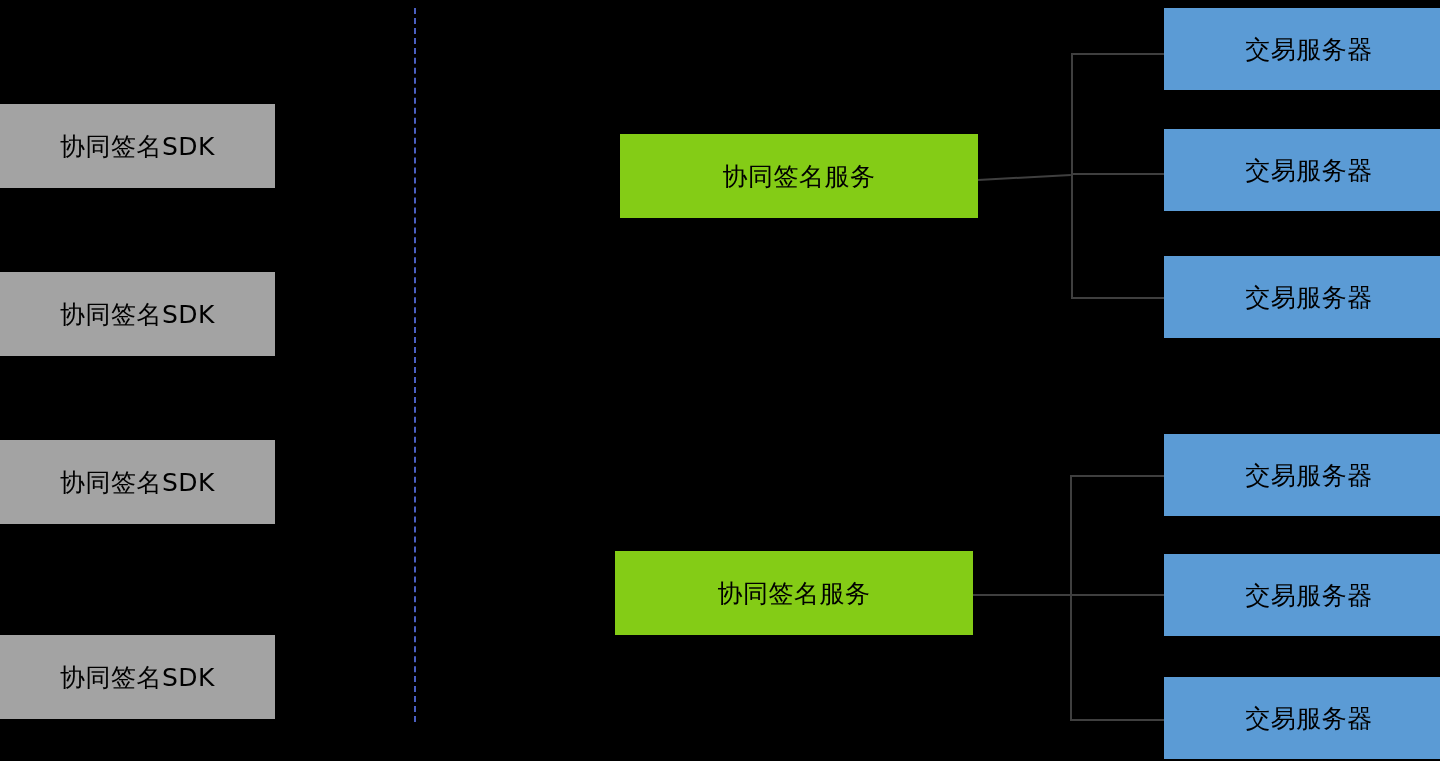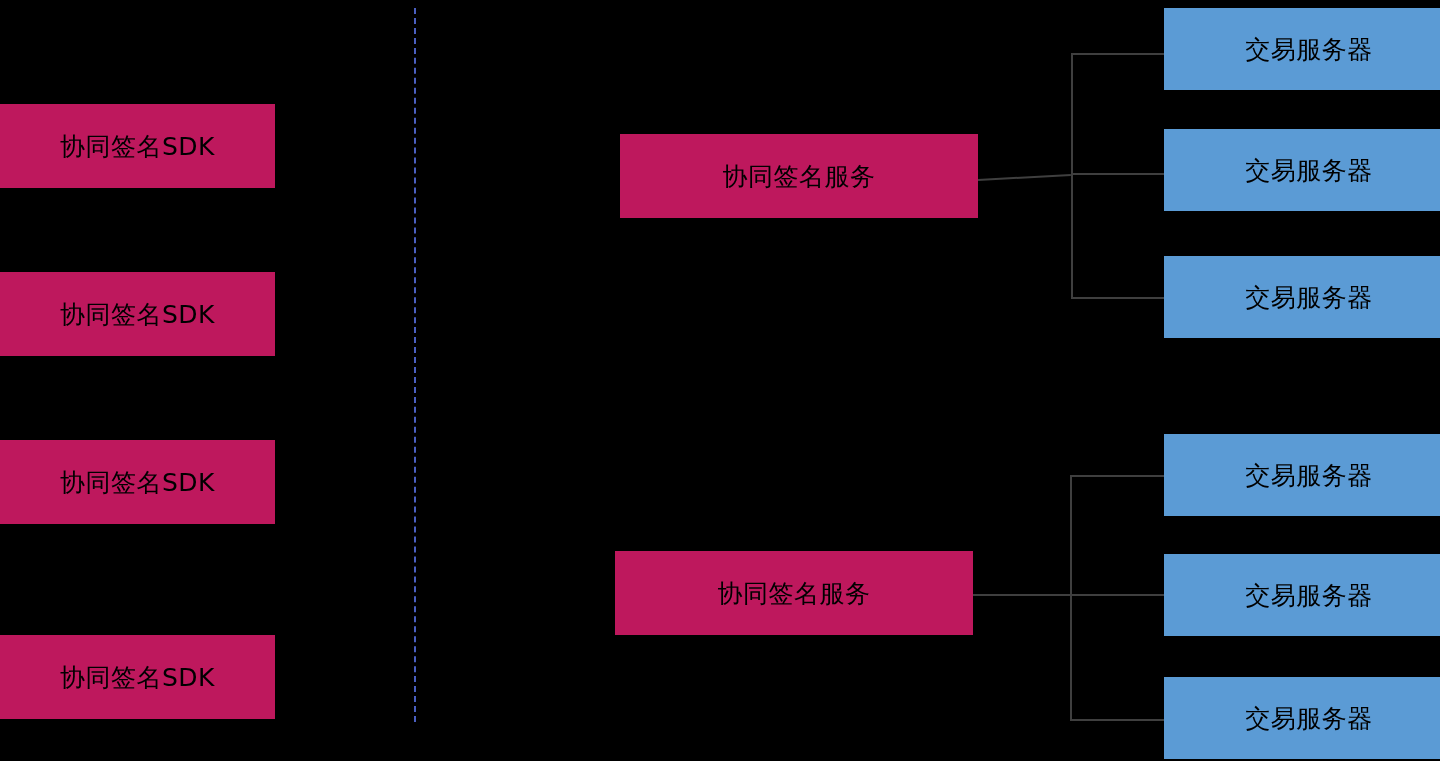--- a/index.html
+++ b/index.html
@@ -22,24 +22,24 @@
     align-items: center;
     justify-content: center;
     color: #000000;
     font-size: 25px;
     line-height: 1;
     letter-spacing: 0.5px;
     white-space: nowrap;
     z-index: 3;
   }
   .node-sdk {
-    background: #be185d;
+    background: #a3a3a3;
   }
   .node-service {
-    background: #be185d;
+    background: #84cc16;
   }
   .node-server {
     background: #5B9BD5;
   }
   .divider {
     position: absolute;
     z-index: 2;
     border-left-width: 2px;
     border-left-style: dashed;
     border-left-color: #4A5FC1;

